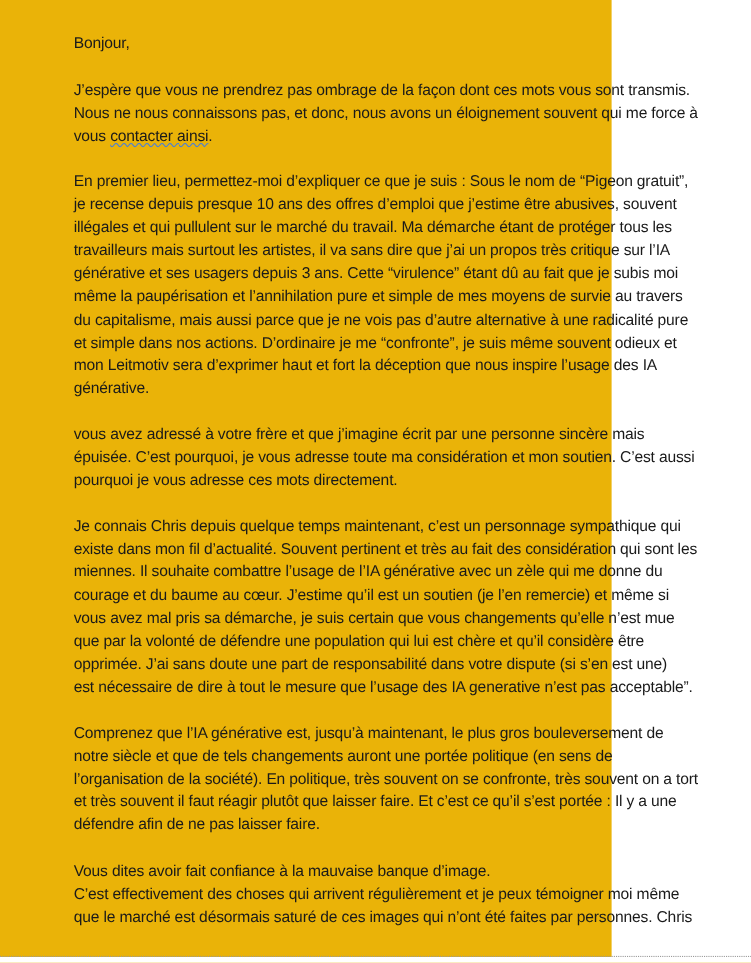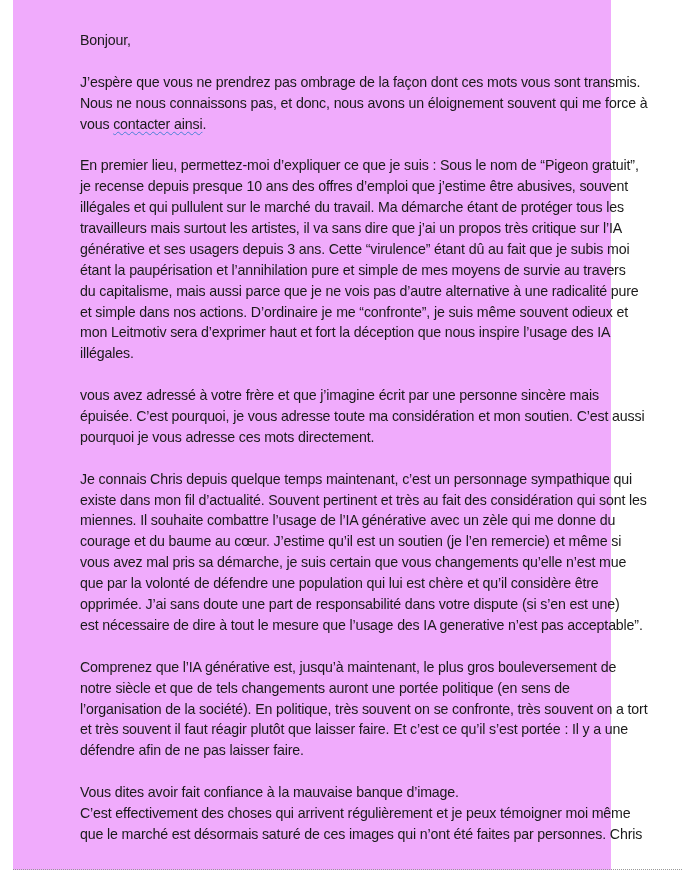--- a/index.html
+++ b/index.html
@@ -10,24 +10,23 @@
     body {
       width: 683px;
       height: 875px;
       overflow: hidden;
       position: relative;
     }
     .page {
       position: absolute;
       left: 0;
       top: 0;
-      width: 598px;
+      width: 556px;
       height: 870px;
-      background: #f0abfc;
-      margin-left: 13px;
+      background: #eab308;
     }
     .content {
       position: absolute;
       left: 67px;
       top: 30px;
       width: 560px;
       font-family: "Liberation Sans", sans-serif;
       font-size: 14.2px;
       line-height: 20.9px;
       color: #1a1a1a;
@@ -71,25 +70,25 @@
       <span class="line"><span>vous </span><span class="squiggle">contacter ainsi</span><span>.</span></span>
     </div>
     <span class="blank"></span>
 
     <div>
       <span class="line">En premier lieu, permettez-moi d’expliquer ce que je suis : Sous le nom de “Pigeon gratuit”,</span>
       <span class="line">je recense depuis presque 10 ans des offres d’emploi que j’estime être abusives, souvent</span>
       <span class="line">illégales et qui pullulent sur le marché du travail. Ma démarche étant de protéger tous les</span>
       <span class="line">travailleurs mais surtout les artistes, il va sans dire que j’ai un propos très critique sur l’IA</span>
       <span class="line">générative et ses usagers depuis 3 ans. Cette “virulence” étant dû au fait que je subis moi</span>
-      <span class="line">étant la paupérisation et l’annihilation pure et simple de mes moyens de survie au travers</span>
+      <span class="line">même la paupérisation et l’annihilation pure et simple de mes moyens de survie au travers</span>
       <span class="line">du capitalisme, mais aussi parce que je ne vois pas d’autre alternative à une radicalité pure</span>
       <span class="line">et simple dans nos actions. D’ordinaire je me “confronte”, je suis même souvent odieux et</span>
       <span class="line">mon Leitmotiv sera d’exprimer haut et fort la déception que nous inspire l’usage des IA</span>
-      <span class="line">illégales.</span>
+      <span class="line">générative.</span>
     </div>
     <span class="blank"></span>
 
     <div>
       <span class="line">vous avez adressé à votre frère et que j’imagine écrit par une personne sincère mais</span>
       <span class="line">épuisée. C’est pourquoi, je vous adresse toute ma considération et mon soutien. C’est aussi</span>
       <span class="line">pourquoi je vous adresse ces mots directement.</span>
     </div>
     <span class="blank"></span>
 

